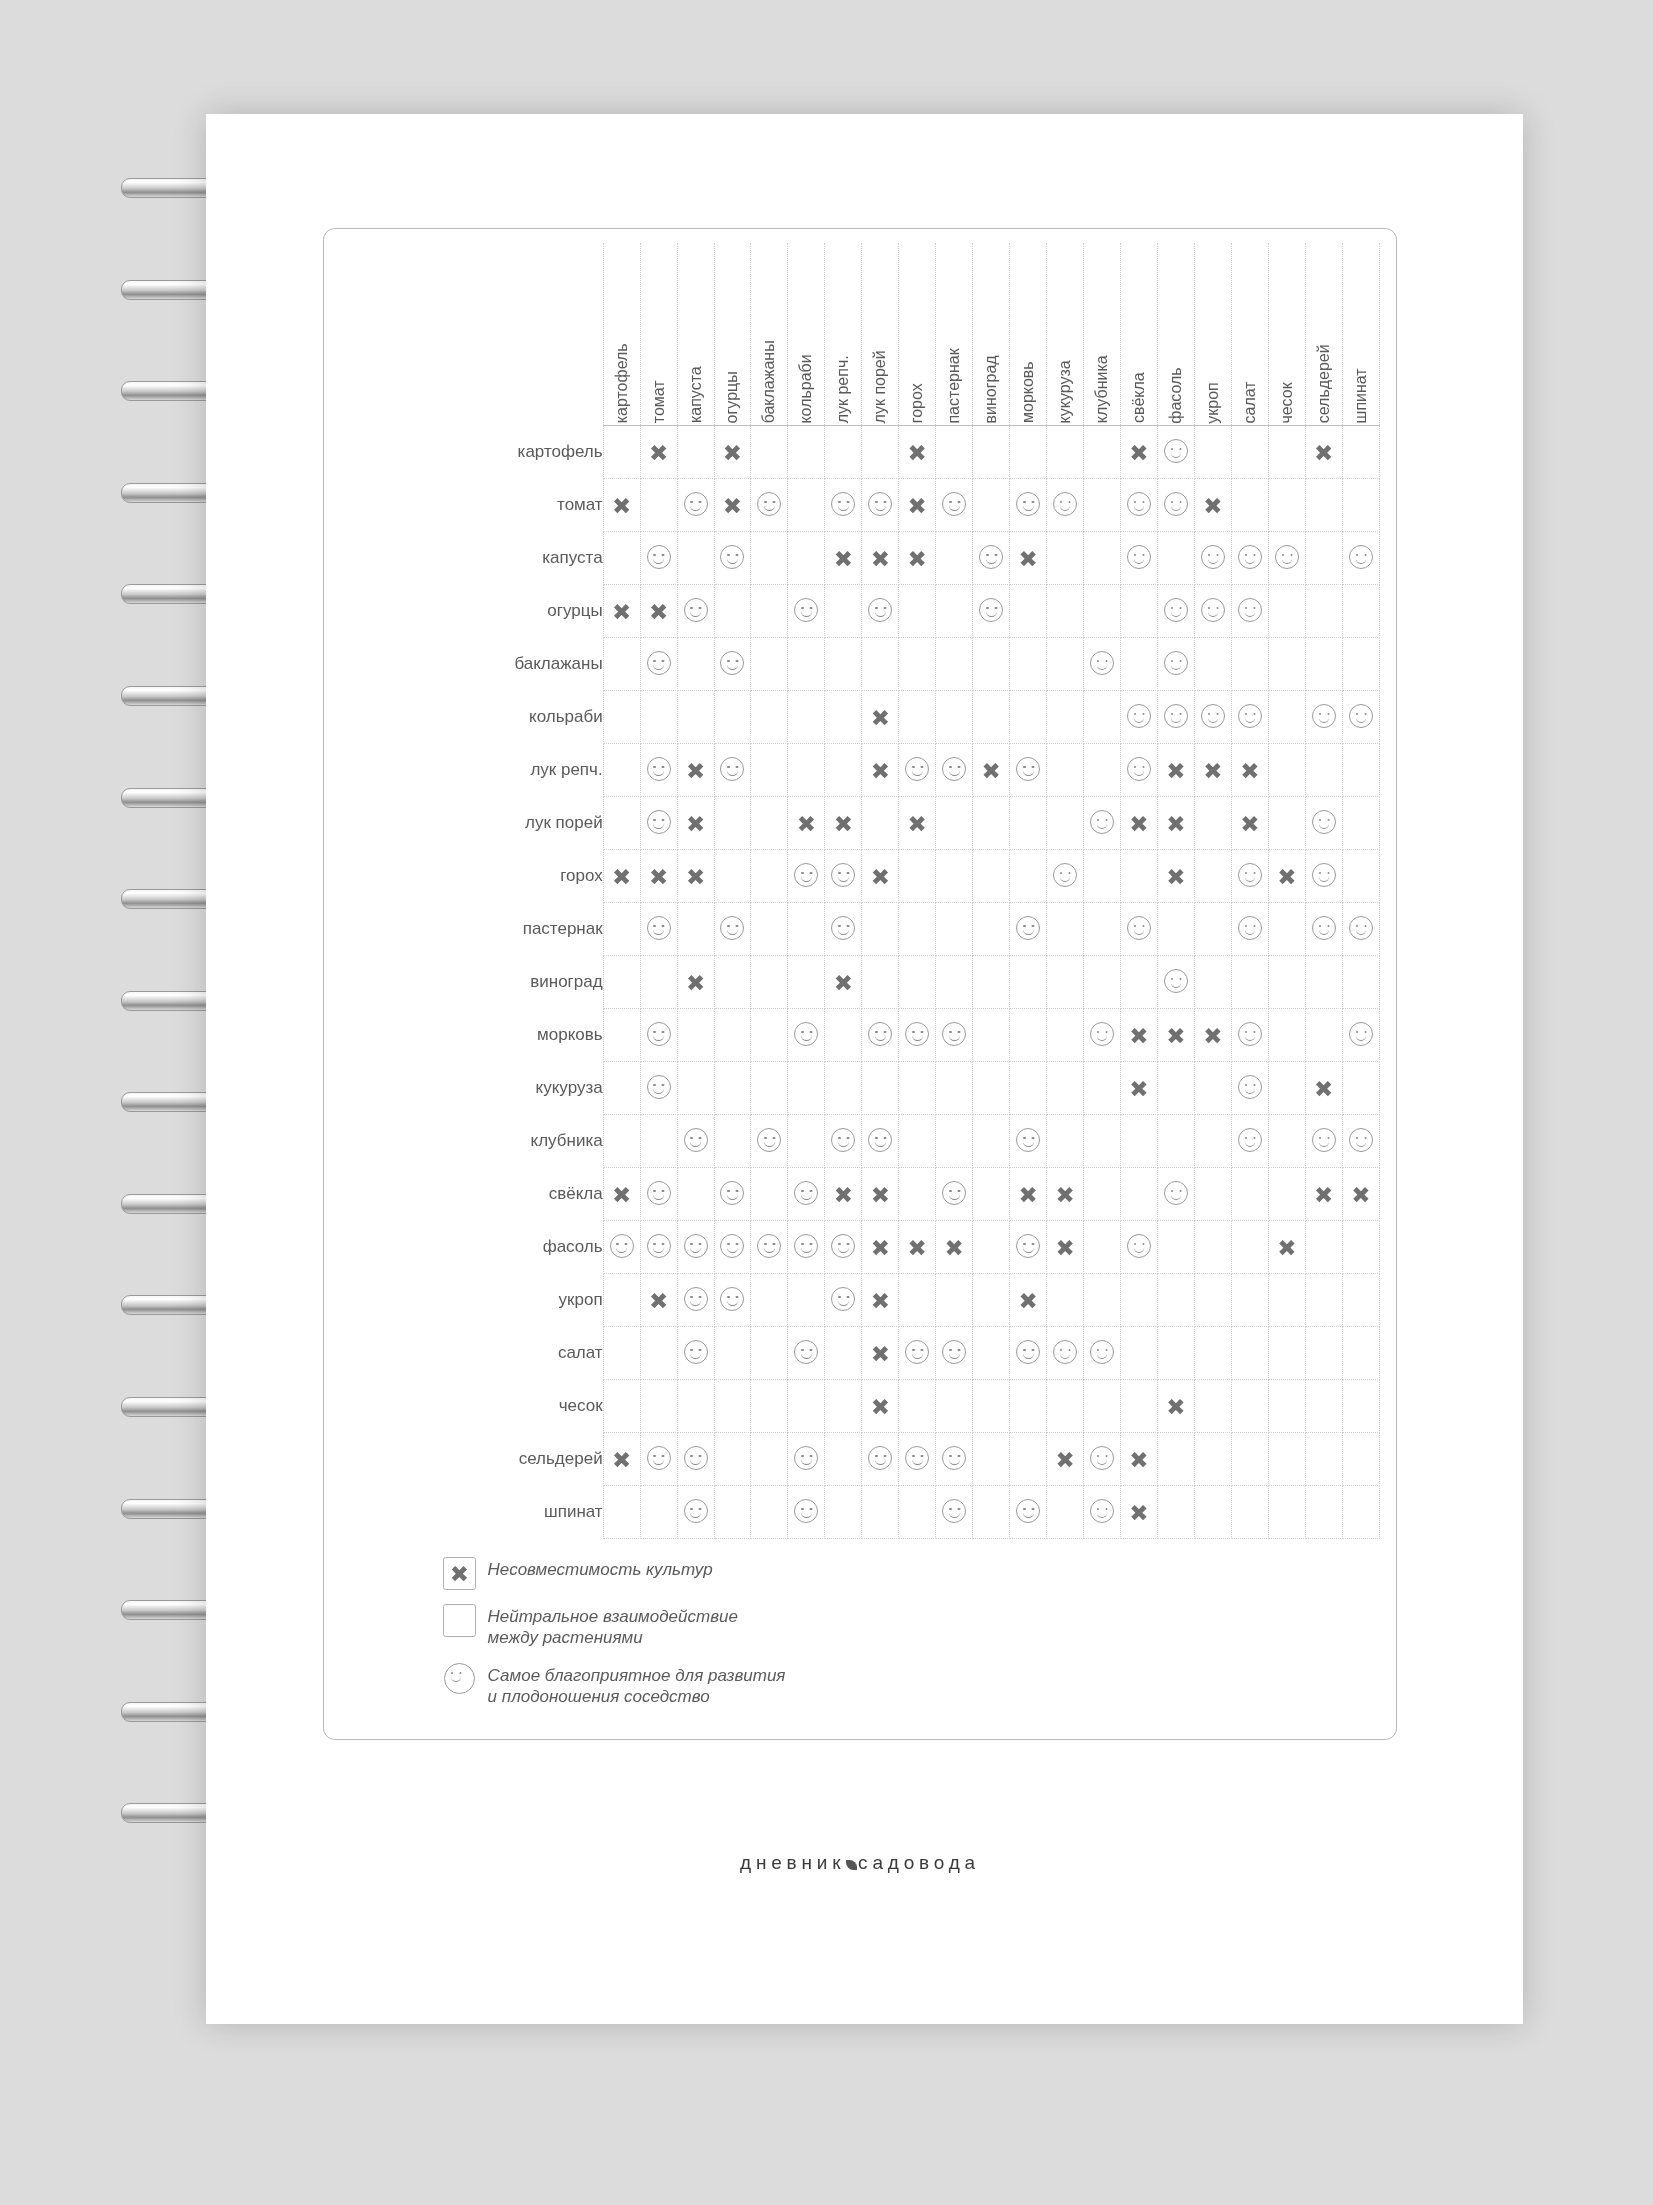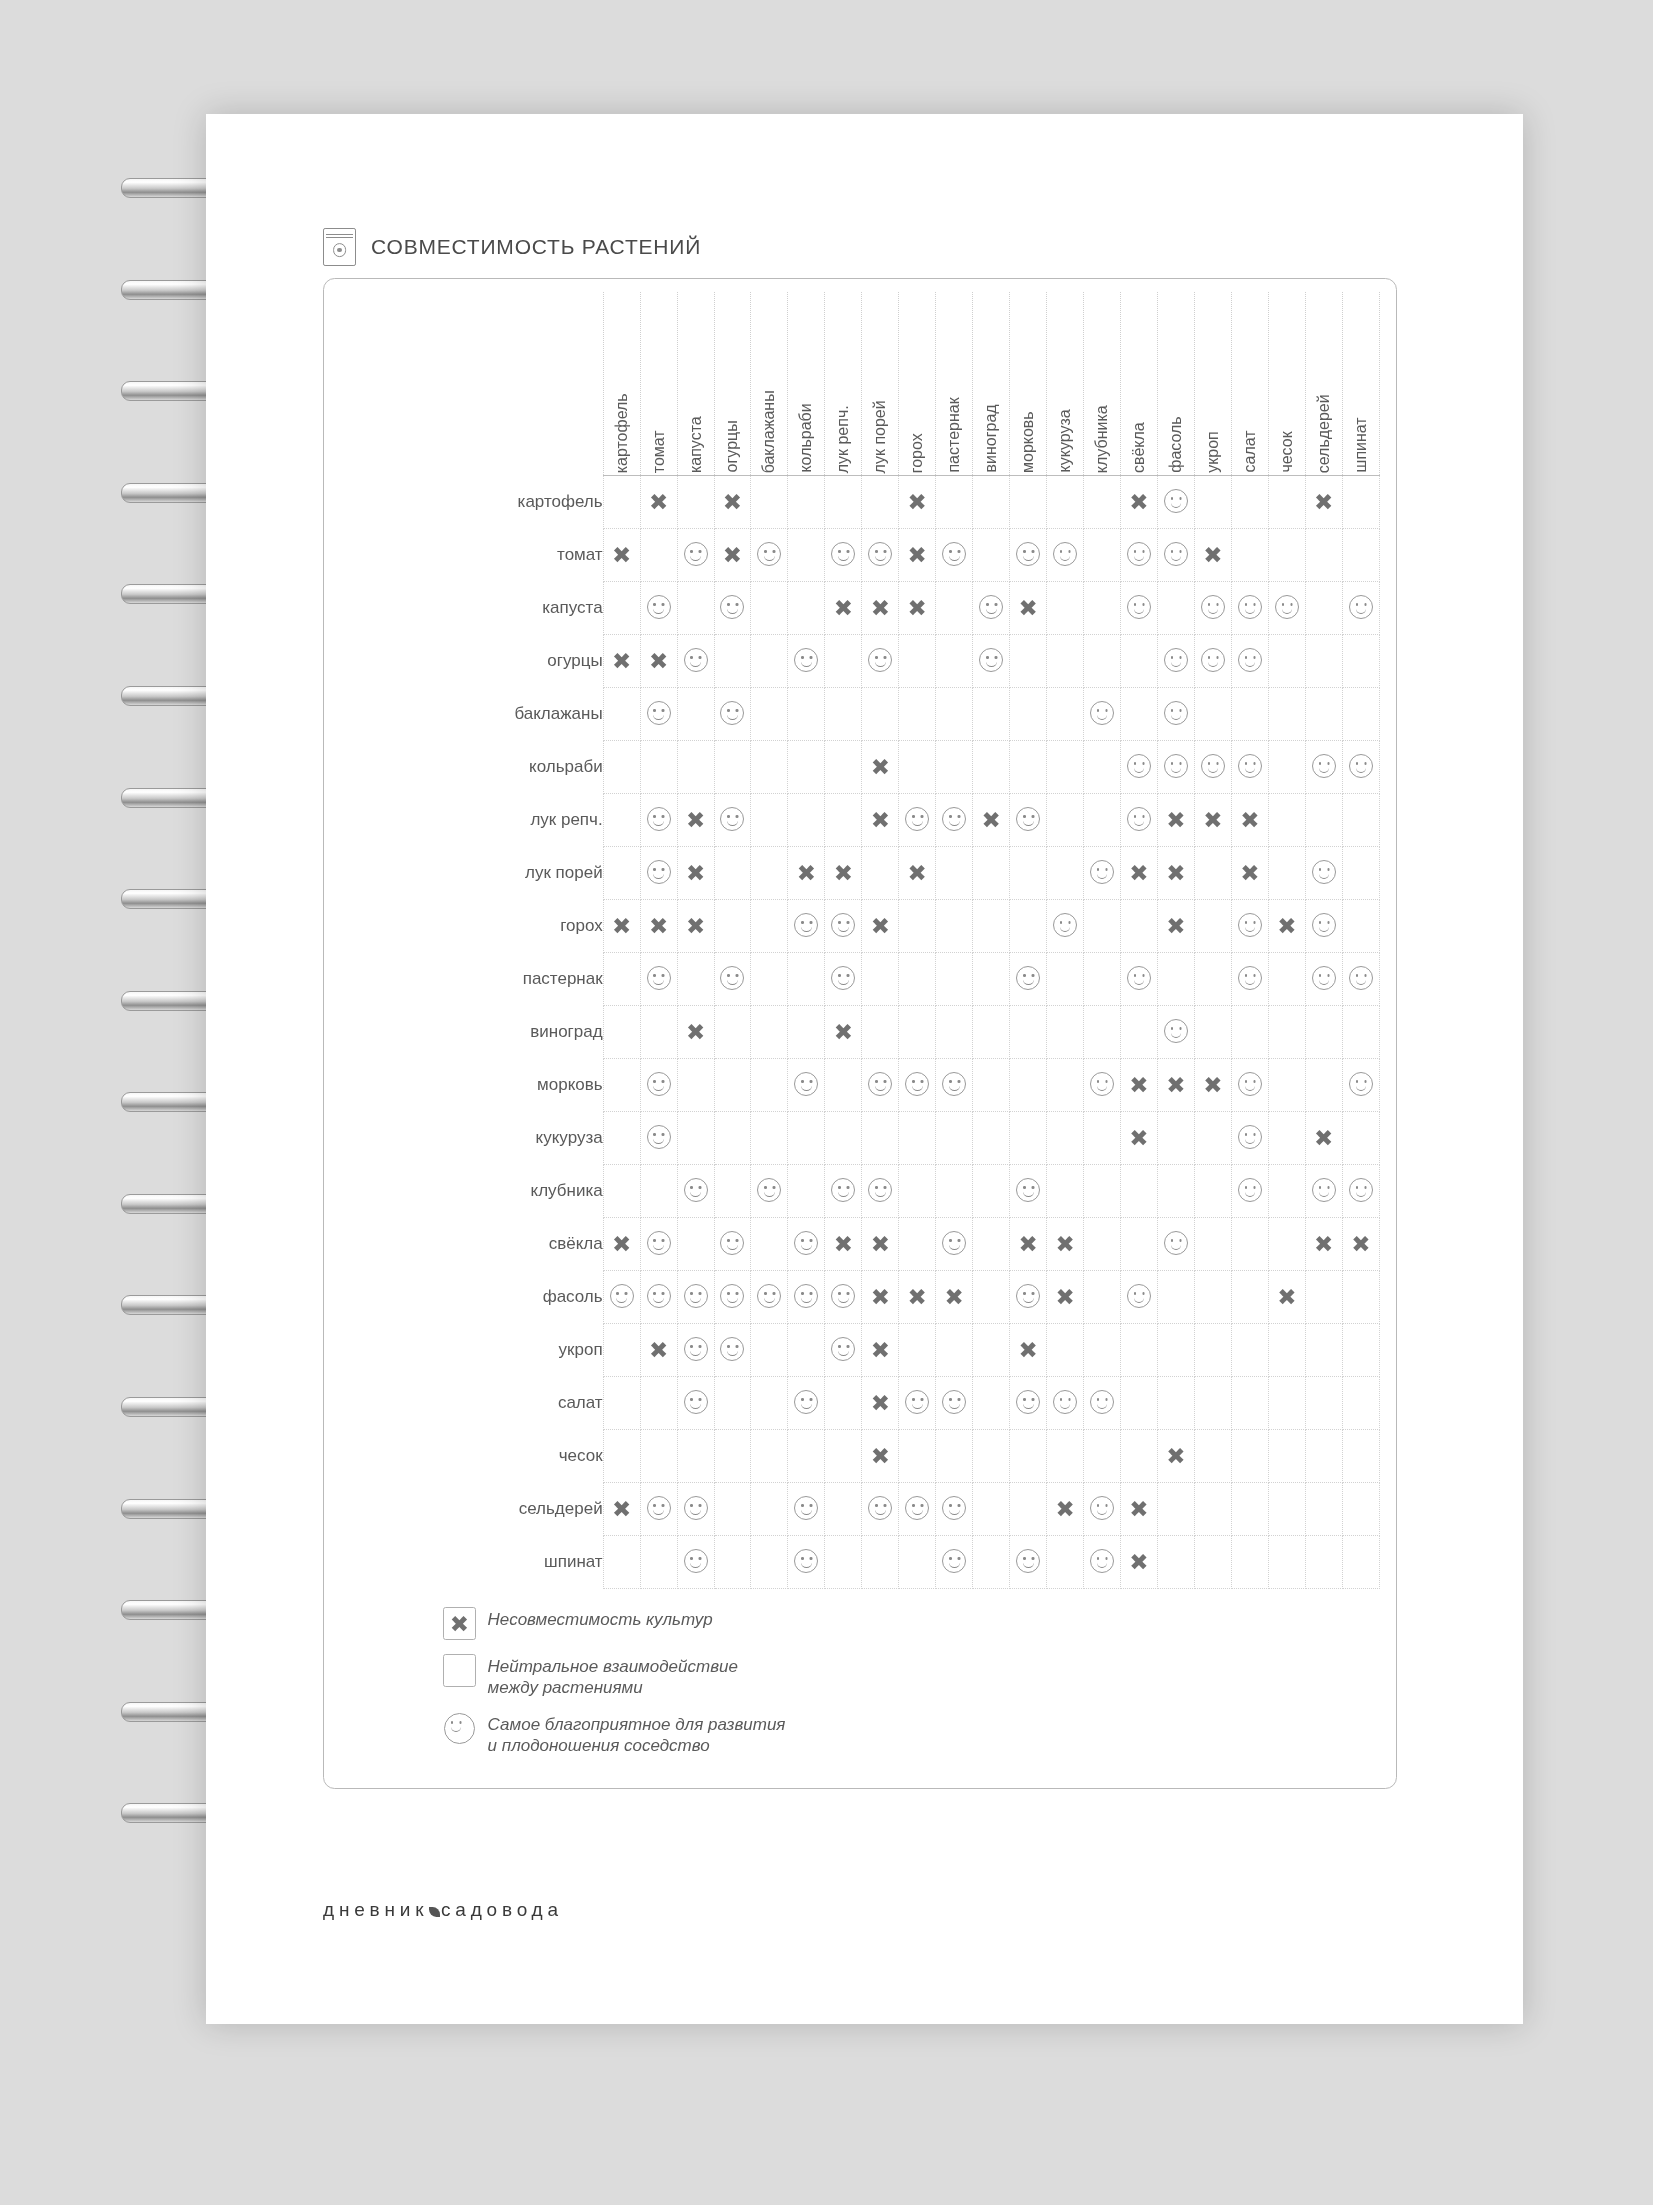--- a/index.html
+++ b/index.html
@@ -255,23 +255,23 @@
     color: #5a5a5a;
     line-height: 1.25;
     padding-top: 2.1px;
     font-style: italic;
   }
 
   
   #footer {
     position: absolute;
     left: 323px;
-    top: 1899px;
+    top: 1852px;
     width: 1074px;
-    text-align: left;
+    text-align: center;
     font-size: 19px;
     letter-spacing: 4.8px;
     color: #3a3a3a;
   }
   #footer .leaf {
     display: inline-block;
     width: 10.6px;
     height: 10.6px;
     border-radius: 0 7.4px 0 7.4px;
     background: #555;
@@ -369,26 +369,20 @@
       <div class="cap"></div>
       <div class="tail"></div>
     </div>
   </div>
 
 <div id="page-shadow"></div>
 <div id="page"></div>
 
 <div id="content">
 
-  <div id="title-row">
-    <div id="seed-icon">
-      <div class="flower"></div>
-    </div>
-    <div id="doc-title">СОВМЕСТИМОСТЬ РАСТЕНИЙ</div>
-  </div>
 
   <div id="panel">
     <table class="matrix" id="matrix">
       <thead>
         <tr id="head-row">
             <th class="corner-head"></th>
             <th class="colhead"><span class="vtext">картофель</span></th>
             <th class="colhead"><span class="vtext">томат</span></th>
             <th class="colhead"><span class="vtext">капуста</span></th>
             <th class="colhead"><span class="vtext">огурцы</span></th>

